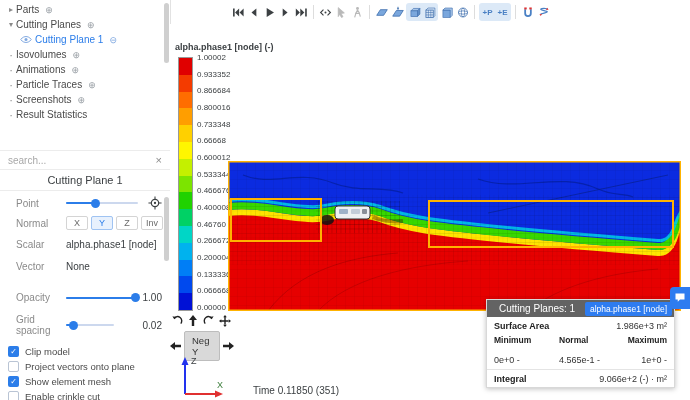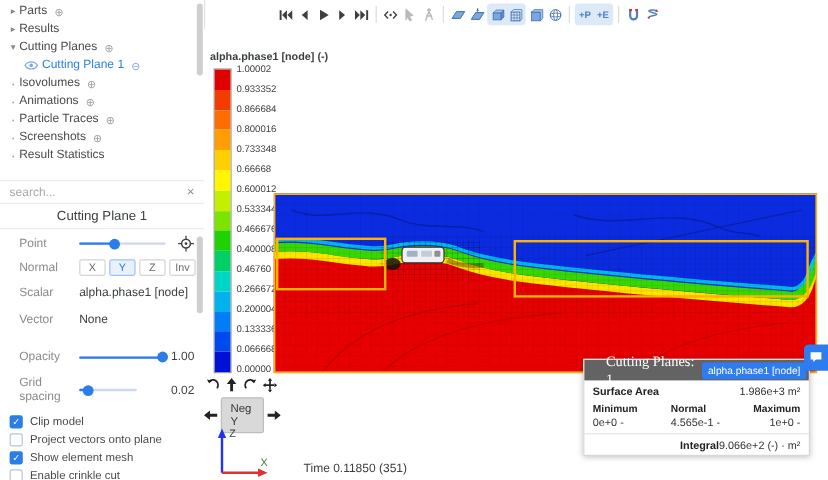--- a/index.html
+++ b/index.html
@@ -64,28 +64,28 @@
   .plot{position:absolute;left:58px;top:137px;width:453px;height:150px;cursor:grab;}
   .navpad{position:absolute;left:0px;top:290px;width:64px;}
   .navrow{display:flex;gap:2px;align-items:center;justify-content:flex-start;margin-bottom:3px;}
   .nbtn{width:14px;height:14px;display:flex;align-items:center;justify-content:center;cursor:pointer;}
   .negy{background:#d9d9d9;border:1px solid #bdbdbd;border-radius:2px;font-size:9.5px;color:#333;padding:3px 7px;cursor:pointer;}
   .triad{position:absolute;left:4px;top:330px;}
   .timelabel{position:absolute;left:83px;top:361px;font-size:10px;color:#3c4043;}
   
   .stats{position:absolute;left:316px;top:275px;width:187px;background:#fff;border:1px solid #d8d8d8;box-shadow:0 1px 5px rgba(0,0,0,.25);font-size:9px;}
   .stats-head{display:flex;align-items:center;background:#636363;height:17px;}
-  .stats-head-label{flex:1;color:#fff;padding-left:18px;font-size:12px;font-family:Liberation Serif, serif;}
+  .stats-head-label{flex:1;color:#fff;padding-left:12px;font-size:10px;}
   .stats-badge{background:#2e7cf0;color:#fff;font-size:8.5px;padding:2px 5px;border-radius:2px;margin-right:2px;}
   .stats-body{padding:4px 7px 3px 7px;}
   .srow{display:flex;justify-content:space-between;margin-bottom:4px;}
   .sbold{font-weight:bold;color:#222;}
   .sval{color:#333;}
   .scols{display:flex;justify-content:space-between;margin-bottom:4px;}
-  .scol{display:flex;flex-direction:column;gap:2px;}
+  .scol{display:flex;flex-direction:column;gap:10px;}
   .scol .sbold{font-size:8.5px;}
   .sdiv{border-top:1px solid #e4e4e4;margin:3px -7px 4px -7px;}
   
   .chat{position:absolute;right:0;top:263px;width:20px;height:22px;background:#2e7cf0;border-radius:4px 0 0 4px;display:flex;align-items:center;justify-content:center;cursor:pointer;}
 </style>
 </head>
 <body>
 
 <div id="app">
 
@@ -200,24 +200,20 @@
         </svg>
       </div>
   </div>
 
   <div class="sidebar">
     <div class="tree">
       <div class="trow">
           <span class="chev chev-r"></span>
           <span class="tlabel">Parts</span>
           <span class="act act-plus"></span>
-        </div>
-      <div class="trow">
-          <span class="chev chev-r"></span>
-          <span class="tlabel">Results</span>
         </div>
       <div class="trow">
           <span class="chev chev-d"></span>
           <span class="tlabel">Cutting Planes</span>
           <span class="act act-plus"></span>
         </div>
       <div class="trow sel ind">
         <svg class="eye" viewBox="0 0 16 12">
             <path d="M1 6s2.5-4 7-4 7 4 7 4-2.5 4-7 4S1 6 1 6z" fill="none" stroke="#7fa8e0" stroke-width="1.3"></path>
             <circle cx="8" cy="6" r="2" fill="#7fa8e0"></circle>
@@ -470,21 +466,21 @@
           <div class="scol">
               <span class="sbold">Normal</span>
               <span class="sval">4.565e-1 -</span>
             </div>
           <div class="scol" style="text-align:right;">
               <span class="sbold">Maximum</span>
               <span class="sval">1e+0 -</span>
             </div>
         </div>
         <div class="sdiv"></div>
-        <div class="srow" style="margin-bottom:0;justify-content:flex-end;">
+        <div class="srow" style="margin-bottom:0;">
           <span class="sbold">Integral</span>
           <span class="sval">9.066e+2 (-) · m²</span>
         </div>
       </div>
     </div>
 
     <div class="chat">
       <svg width="12" height="12" viewBox="0 0 16 16">
           <path d="M2 2h12v8H8l-3 3v-3H2z" fill="#fff"></path>
         </svg>

